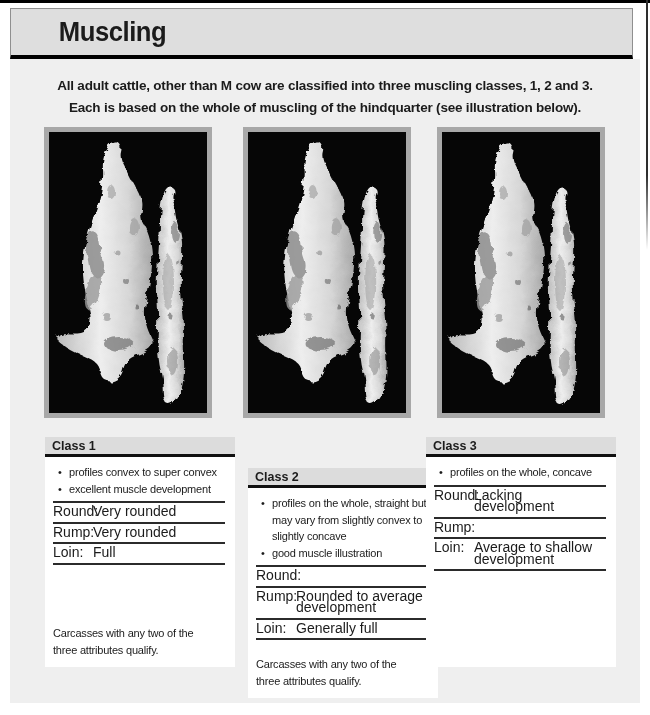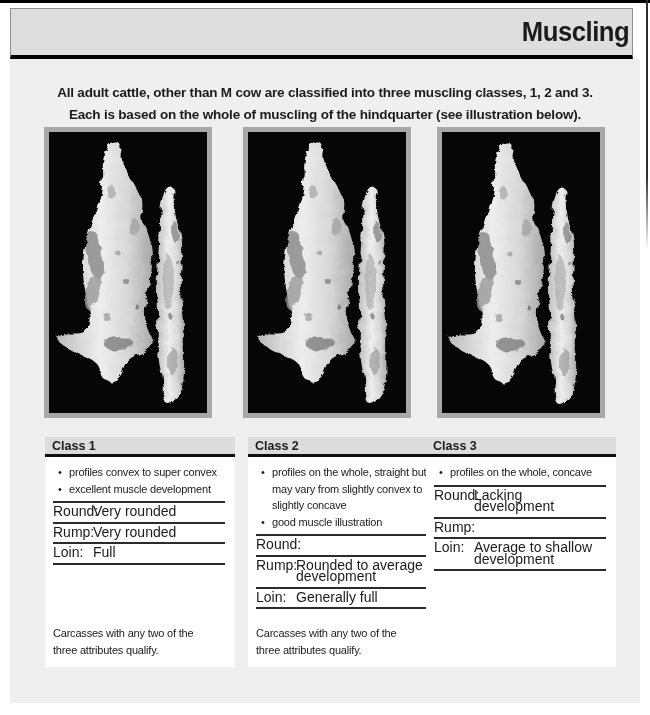--- a/index.html
+++ b/index.html
@@ -5,35 +5,35 @@
   * { margin:0; padding:0; box-sizing:border-box; }
   html,body { width:650px; height:715px; background:#ffffff; }
   body { font-family:"Liberation Sans", sans-serif; color:#1b1b1b; position:relative; overflow:hidden; }
 
   .top-rule { position:absolute; left:0; top:0; width:650px; height:3px; background:#000; }
   .right-edge { position:absolute; left:646px; top:0; width:2px; height:250px;
                 background:linear-gradient(#2e2e2e 70%, rgba(46,46,46,0)); }
 
   .title-bar { position:absolute; left:10px; top:8px; width:623px; height:51px;
                background:#dedede; border:1px solid #8f8f8f; border-bottom:4px solid #000;
-               display:flex; align-items:center; justify-content:flex-end;padding-left:45px; }
+               display:flex; align-items:center; justify-content:flex-start;padding-left:45px; }
   .title { font-size:27px; font-weight:bold; letter-spacing:-0.5px; transform:scaleX(0.95); }
 
   .content { position:absolute; left:10px; top:59px; width:630px; height:644px; background:#efefef; }
 
-  .intro { padding-top:23px; text-align:center; font-weight:bold; font-size:13.5px;
+  .intro { padding-top:16px; text-align:center; font-weight:bold; font-size:13.5px;
            line-height:22px; letter-spacing:-0.2px; }
 
   .panel { position:absolute; top:68px; width:168px; height:291px;
            background:#060606; border:5px solid #a8a8a8; overflow:hidden; }
   .panel svg { display:block; }
   .p1 { left:34px; } .p2 { left:233px; } .p3 { left:427px; }
 
   .class-col { position:absolute; top:378px; width:190px; }
-  .c1 { left:35px; } .c2 { left:238px; } .c3 { left:416px; }
+  .c1 { left:35px; } .c2 { left:238px;margin-top:31px; } .c3 { left:416px; }
 
   .class-header { height:20px; background:#dcdcdc; border-bottom:3px solid #101010;
                   display:flex; align-items:center; padding-left:7px;
                   font-weight:bold; font-size:12.5px; }
   .class-body { background:#ffffff; height:210px; padding:7px 10px 0 8px;
                 display:flex; flex-direction:column; }
 
   ul.bullets { list-style:none; font-size:11px; line-height:16.5px; letter-spacing:-0.2px; }
   ul.bullets li { display:flex; padding:0; }
   .bullet-glyph { flex:none; width:16px; padding-left:5px; }

